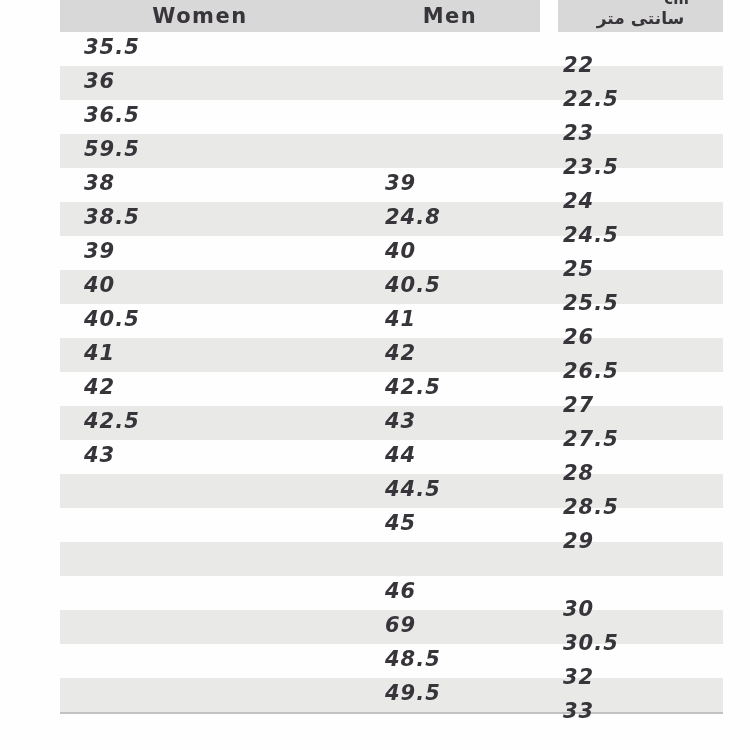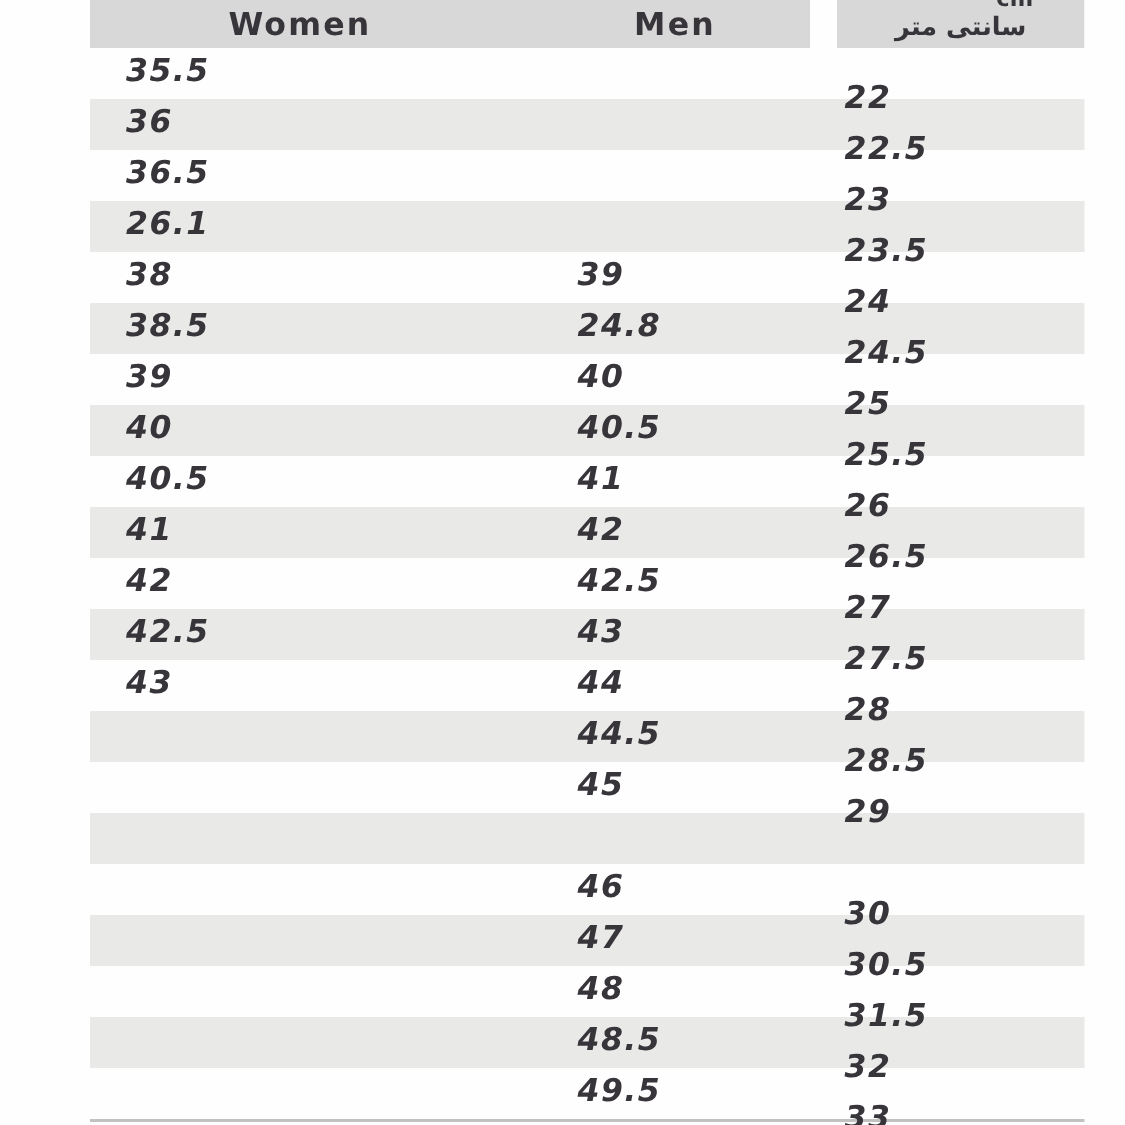--- a/index.html
+++ b/index.html
@@ -110,21 +110,21 @@
         <div class="cell c-women">36</div>
         <div class="cell c-men"></div>
         <div class="cell c-cm">22.5</div>
       </div>
       <div class="row">
         <div class="cell c-women">36.5</div>
         <div class="cell c-men"></div>
         <div class="cell c-cm">23</div>
       </div>
       <div class="row">
-        <div class="cell c-women">26.1</div>
+        <div class="cell c-women">59.5</div>
         <div class="cell c-men"></div>
         <div class="cell c-cm">23.5</div>
       </div>
       <div class="row">
         <div class="cell c-women">38</div>
         <div class="cell c-men">39</div>
         <div class="cell c-cm">24</div>
       </div>
       <div class="row">
         <div class="cell c-women">38.5</div>
@@ -179,27 +179,22 @@
       <div class="row">
         <div class="cell c-women"></div>
       </div>
       <div class="row">
         <div class="cell c-women"></div>
         <div class="cell c-men">46</div>
         <div class="cell c-cm">30</div>
       </div>
       <div class="row">
         <div class="cell c-women"></div>
-        <div class="cell c-men">47</div>
+        <div class="cell c-men">69</div>
         <div class="cell c-cm">30.5</div>
-      </div>
-      <div class="row">
-        <div class="cell c-women"></div>
-        <div class="cell c-men">48</div>
-        <div class="cell c-cm">31.5</div>
       </div>
       <div class="row">
         <div class="cell c-women"></div>
         <div class="cell c-men">48.5</div>
         <div class="cell c-cm">32</div>
       </div>
       <div class="row">
         <div class="cell c-women"></div>
         <div class="cell c-men">49.5</div>
         <div class="cell c-cm">33</div>

